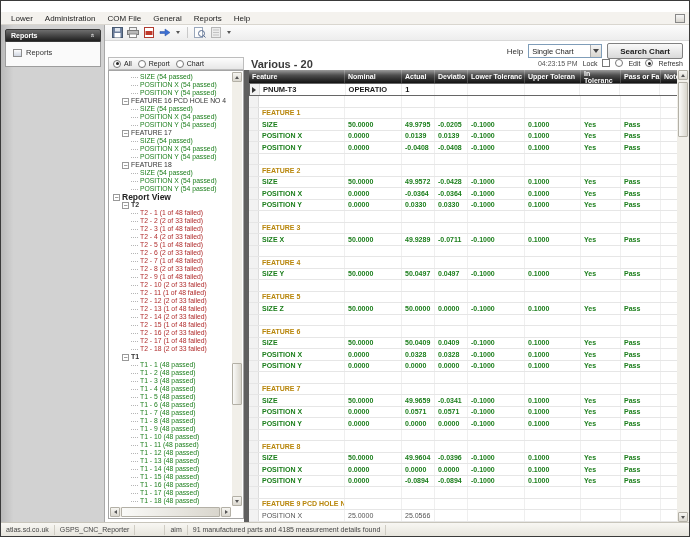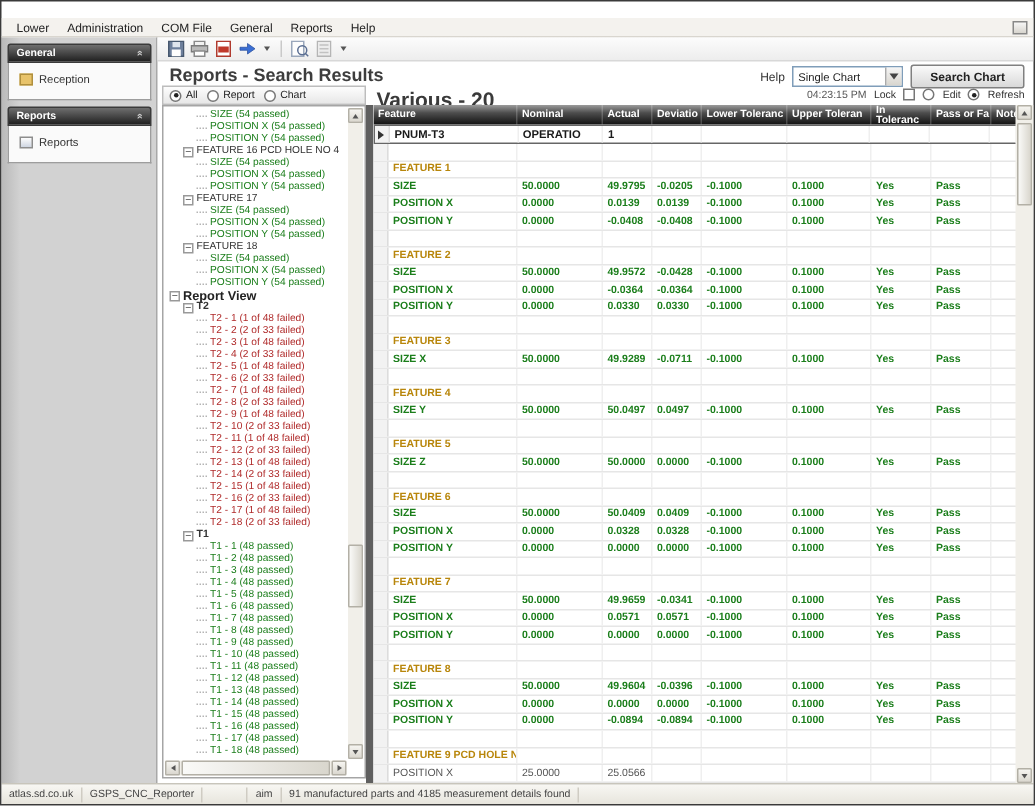--- a/index.html
+++ b/index.html
@@ -66,21 +66,21 @@
   .meta-lbl{font-size:7px;color:#333;}
   .cbox{width:8px;height:8px;border:1px solid #777;background:#fff;}
   .radio{width:8px;height:8px;border:1px solid #777;border-radius:50%;background:#fff;
     display:inline-flex;align-items:center;justify-content:center;flex:none;}
   .radio.sel::after{content:"";width:3px;height:3px;border-radius:50%;background:#222;}
   
   .filter-row{position:absolute;left:107px;top:56px;width:136px;height:13px;
     background:linear-gradient(#fdfdfd,#e7e7e7);border:1px solid #bdbdbd;
     display:flex;align-items:center;gap:3px;padding:0 4px;}
   .filter-row .lbl{font-size:7px;color:#222;margin-right:3px;}
-  .various{position:absolute;left:250px;top:57px;font-size:14px;font-weight:bold;color:#3a3a3a;}
+  .various{position:absolute;left:250px;top:57px;font-size:11px;font-weight:bold;color:#3a3a3a;}
   
   .tree-panel{position:absolute;left:107px;top:69px;width:136px;height:449px;
     background:#fff;border:1px solid #a5a5a5;}
   .tree-rows{position:absolute;left:2px;top:2px;right:12px;bottom:12px;overflow:hidden;}
   .tree-row{height:8px;display:flex;align-items:center;white-space:nowrap;
     font-size:6.8px;line-height:8px;}
   .tree-row.green{color:#1b7e1b;}
   .tree-row.red{color:#b02b2b;}
   .tree-row.black{color:#333;}
   .tree-row.root{color:#222;font-weight:bold;font-size:8.5px;}
@@ -137,29 +137,20 @@
       <div class="menu-item" style="display: inline-block;">Lower</div>
       <div class="menu-item" style="display: inline-block;">Administration</div>
       <div class="menu-item" style="display: inline-block;">COM File</div>
       <div class="menu-item" style="display: inline-block;">General</div>
       <div class="menu-item" style="display: inline-block;">Reports</div>
       <div class="menu-item" style="display: inline-block;">Help</div>
       <div class="mdi-box"></div>
     </div>
 
   <div class="sidebar" id="sidebar">
-      <div class="section">
-        <div class="sec-header">General<div class="sec-pin">«</div></div>
-        <div class="sec-body">
-          <div class="side-item">
-            <div class="side-ico folder"></div>
-            <div style="display: inline;">Reception</div>
-          </div>
-        </div>
-      </div>
       <div class="section">
         <div class="sec-header">Reports<div class="sec-pin">«</div></div>
         <div class="sec-body">
           <div class="side-item">
             <div class="side-ico"></div>
             <div style="display: inline;">Reports</div>
           </div>
         </div>
       </div>
     </div>
@@ -203,21 +194,20 @@
       <svg width="10" height="11">
           <rect x="0.5" y="0.5" width="9" height="10" fill="#ececec" stroke="#b5b5b5"></rect>
           <line x1="2" y1="3" x2="8" y2="3" stroke="#c2c2c2"></line>
           <line x1="2" y1="5.5" x2="8" y2="5.5" stroke="#c2c2c2"></line>
           <line x1="2" y1="8" x2="8" y2="8" stroke="#c2c2c2"></line>
         </svg>
     </span>
     <span class="tb-caret"></span>
   </div>
 
-  <div class="page-title">Reports - Search Results</div>
 
   <div class="mode-row">
     <span class="mode-label">Help</span>
     <span class="mode-select">
       <span>Single Chart</span>
       <span class="dd">
           <span class="dd-tri"></span>
         </span>
     </span>
     <span class="btn">Search Chart</span>

